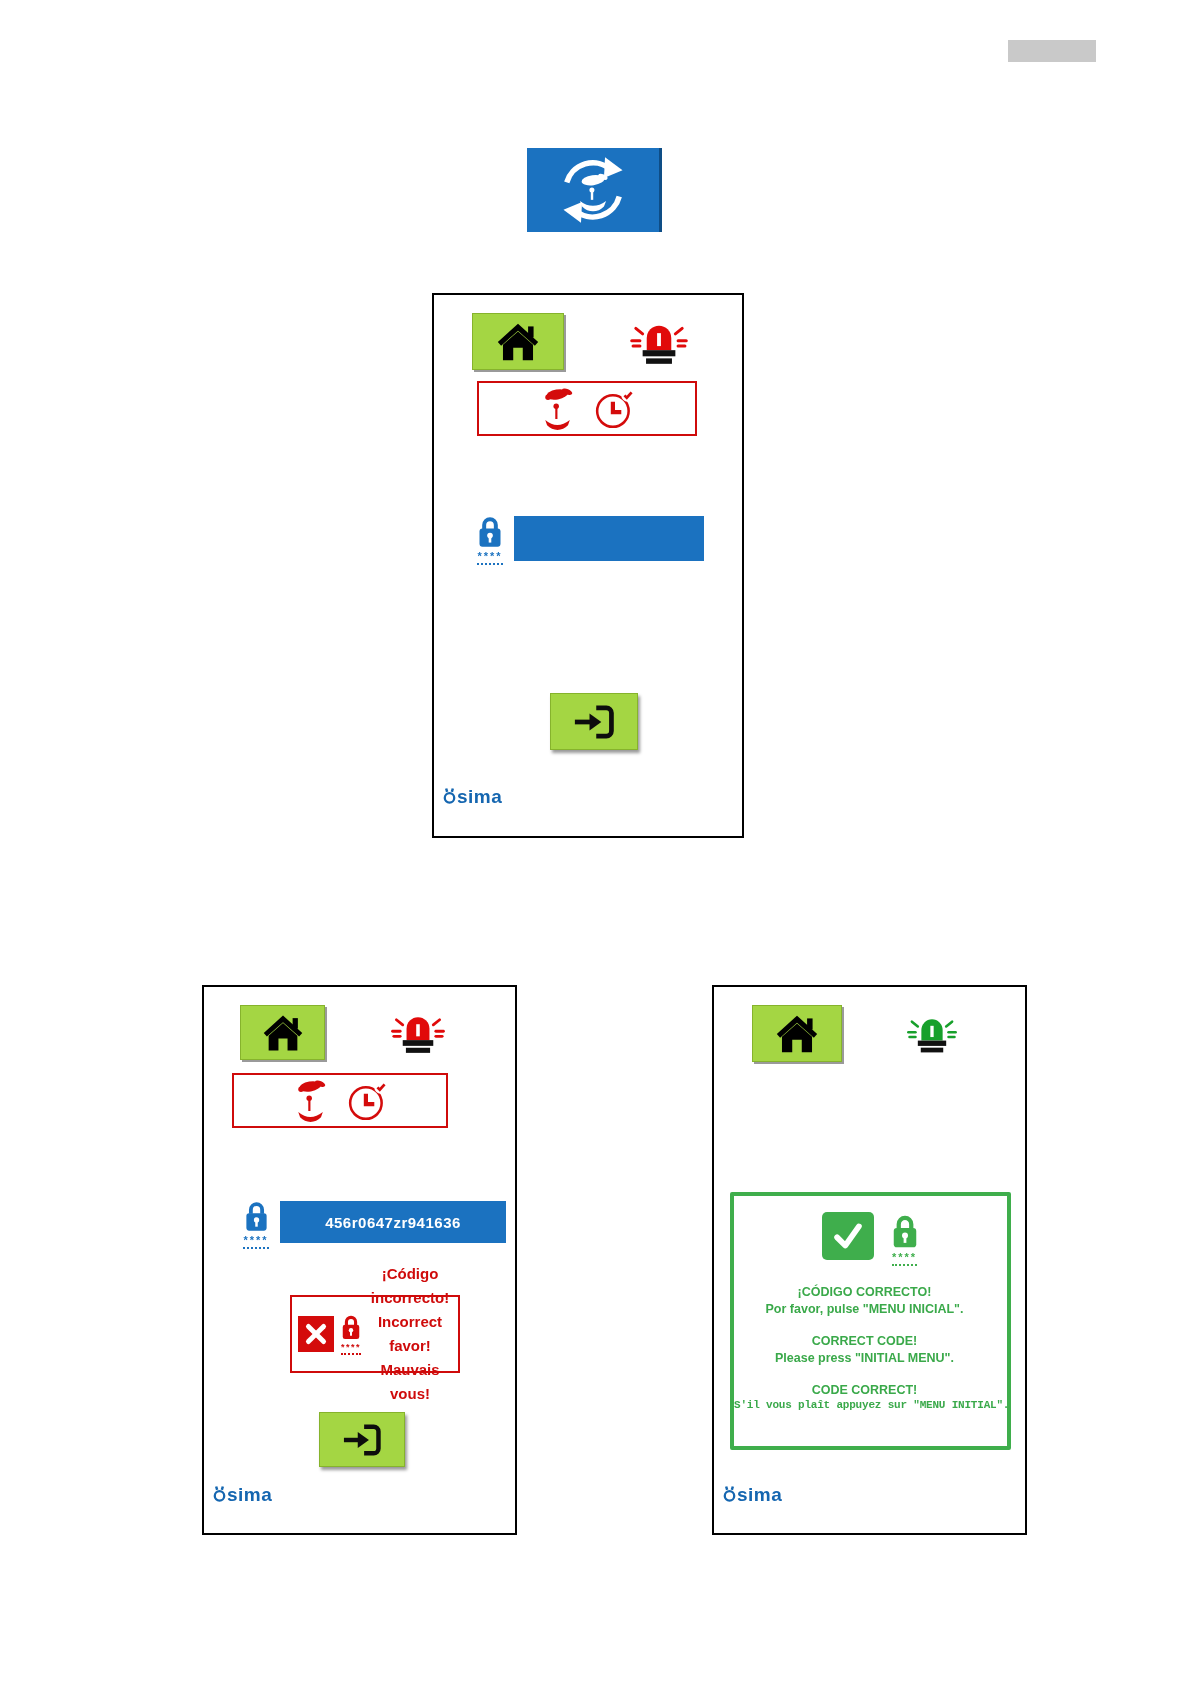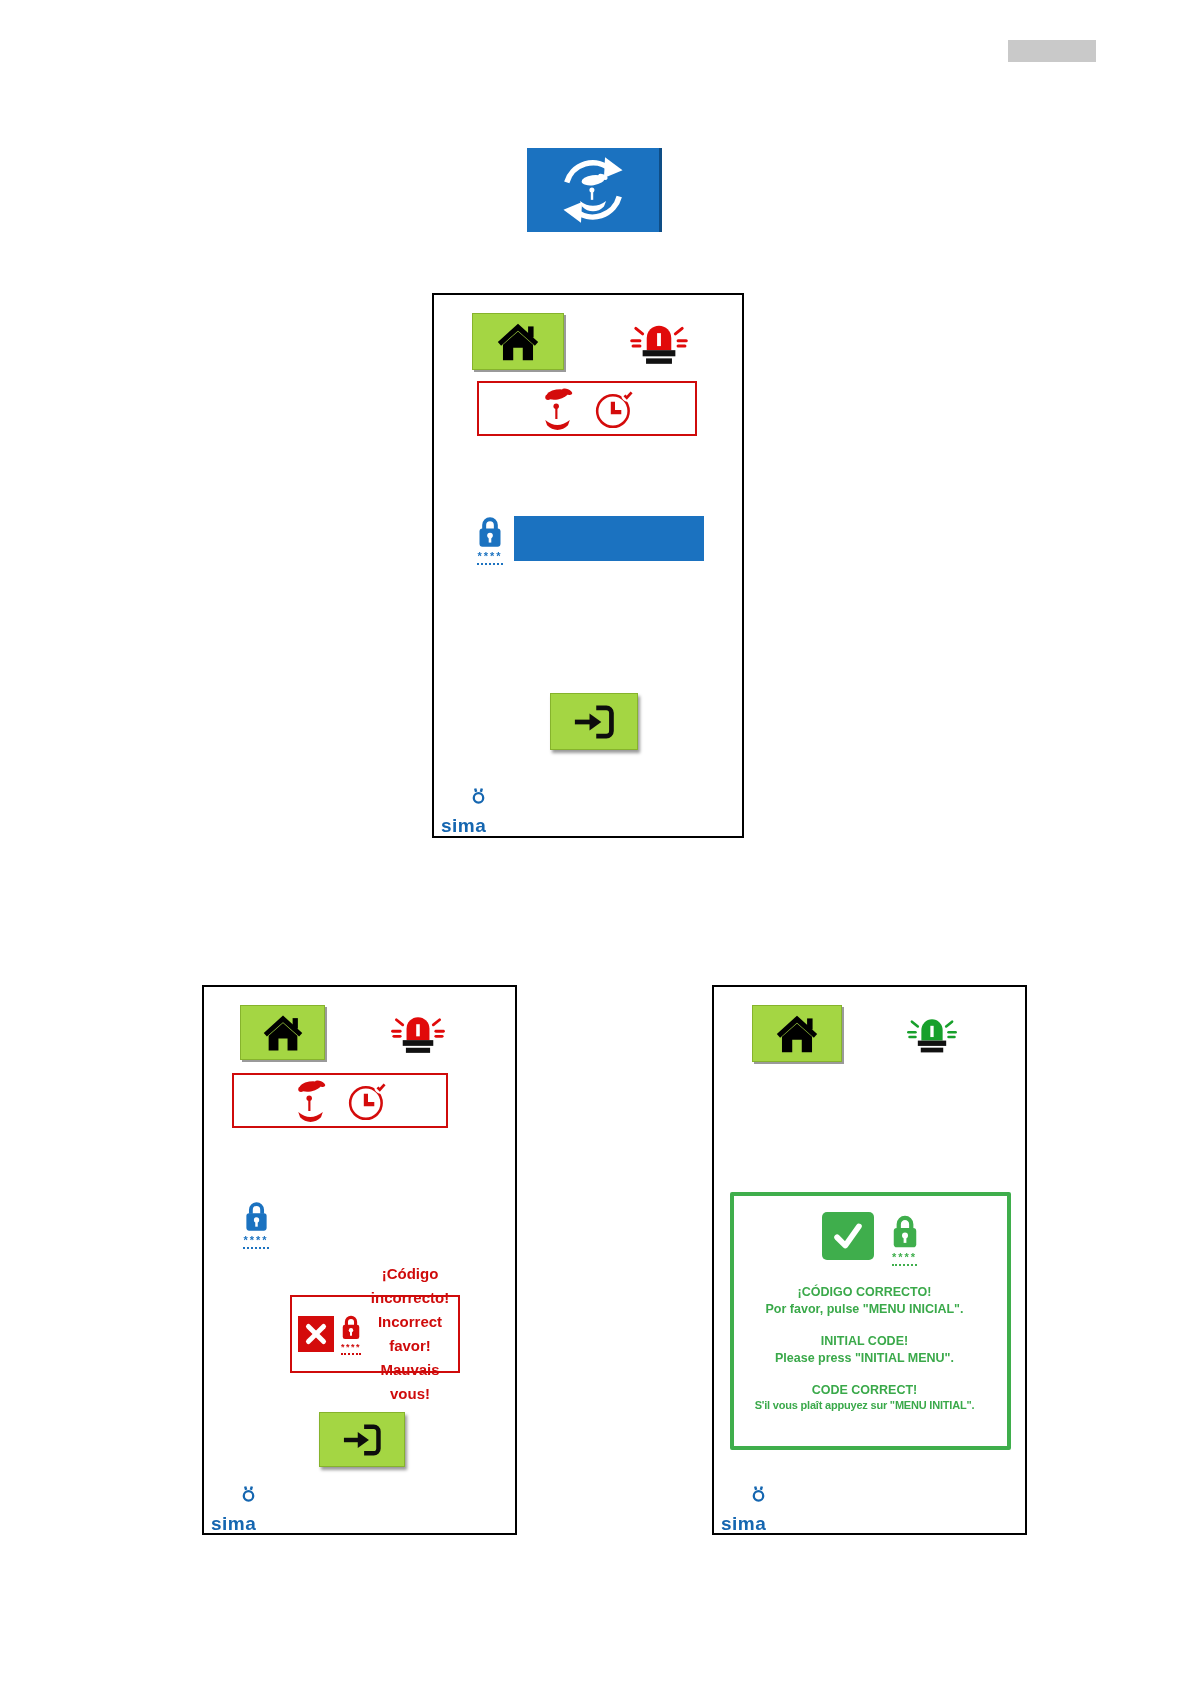--- a/index.html
+++ b/index.html
@@ -29,39 +29,39 @@
   .mask { font-weight:bold; font-size:11px; letter-spacing:2px; line-height:1;
           border-bottom:2px dotted currentColor; padding-bottom:1px; margin-top:2px; }
   .mask.blue { color:#1b72c0; } .mask.red { color:#cf0b0b; } .mask.green { color:#3fae4c; }
 
   .inputbar { position:absolute; background:#1b72c0; display:flex; align-items:center; justify-content:center; }
   .inputbar .code { color:#ffffff; font-weight:bold; font-size:15px; letter-spacing:0.5px; }
 
   .btn-enter { position:absolute; background:#a4d643; border:1px solid #86b32c;
                box-shadow:2px 3px 3px rgba(0,0,0,0.4); display:flex; align-items:center; justify-content:center; }
 
-  .sima { position:absolute; display:flex; align-items:flex-end;flex-direction:column; }
+  .sima { position:absolute; display:flex; align-items:flex-start; }
   .sima svg { margin-right:-1px; margin-bottom:11px; }
   .sima-text { color:#1566b0; font-weight:800; font-size:19px; letter-spacing:0.5px; line-height:1; }
 
   .errorbox { position:absolute; border:2px solid #cf0b0b; display:flex; align-items:center;
               padding:4px 6px; gap:6px; background:#fff; }
   .xicon { width:36px; height:36px; background:#d40b0b; display:flex; align-items:center;
            justify-content:center; flex:0 0 auto; }
   .err-text { flex:1; text-align:center; color:#cf0b0b; font-weight:bold; font-size:15px; line-height:1.6; }
 
   .greenbox { position:absolute; border:4px solid #3fae4c; border-radius:2px; background:#fff; }
   .gb-icons { position:absolute; top:16px; left:0; right:0; display:flex; justify-content:center;
               align-items:flex-start; gap:16px; }
   .checkicon { width:52px; height:48px; background:#3fae4c; border-radius:5px;
                display:flex; align-items:center; justify-content:center; }
   .gb-text { position:absolute; top:88px; left:0; right:12px; text-align:center;
              color:#3aa94a; font-weight:bold; font-size:12.5px; line-height:1.35; }
   .gb-text .sp { height:15px; }
-  .gb-text .fr2 { font-size:11px; white-space:nowrap; letter-spacing:-0.2px; }
+  .gb-text .fr2 { font-size:11px; white-space:nowrap; letter-spacing:-0.2px;font-family:Liberation Mono, monospace; }
 </style>
 </head>
 <body>
 
 <div class="page">
 
   <div class="redaction"></div>
 
   <div class="figbtn">
     <svg width="86" height="70" viewBox="0 0 78 64">
@@ -204,20 +204,23 @@
     <div class="lockgroup" style="left:34px; top:212px; width:36px;">
       <svg width="27" height="34" viewBox="0 0 24 30">
         <path d="M7 13 V9.5 a5 5 0 0 1 10 0 V13" fill="none" stroke="#1b72c0" stroke-width="3.4"></path>
         <rect x="3" y="12.5" width="18" height="15.5" rx="2.5" fill="#1b72c0"></rect>
         <circle cx="12" cy="18.5" r="2.4" fill="#fff"></circle>
         <rect x="10.9" y="19.5" width="2.2" height="5" fill="#fff"></rect>
       </svg>
       <span class="mask blue">****</span>
     </div>
 
+    <div class="inputbar" style="left:76px; top:214px; width:226px; height:42px;">
+      <span class="code">456r0647zr941636</span>
+    </div>
 
     <div class="errorbox" style="left:86px; top:308px; width:170px; height:78px;">
       <div class="xicon">
         <svg width="26" height="26" viewBox="0 0 24 24">
           <line x1="5" y1="5" x2="19" y2="19" stroke="#fff" stroke-width="4.5" stroke-linecap="round"></line>
           <line x1="19" y1="5" x2="5" y2="19" stroke="#fff" stroke-width="4.5" stroke-linecap="round"></line>
         </svg>
       </div>
       <div class="lockgroup" style="position:static;">
         <svg width="22" height="28" viewBox="0 0 24 30">
@@ -294,21 +297,21 @@
             <circle cx="12" cy="18.5" r="2.4" fill="#fff"></circle>
             <rect x="10.9" y="19.5" width="2.2" height="5" fill="#fff"></rect>
           </svg>
           <span class="mask green">****</span>
         </div>
       </div>
       <div class="gb-text">
         <div>¡CÓDIGO CORRECTO!</div>
         <div>Por favor, pulse "MENU INICIAL".</div>
         <div class="sp"></div>
-        <div>INITIAL CODE!</div>
+        <div>CORRECT CODE!</div>
         <div>Please press "INITIAL MENU".</div>
         <div class="sp"></div>
         <div>CODE CORRECT!</div>
         <div class="fr2">S'il vous plaît appuyez sur "MENU INITIAL".</div>
       </div>
     </div>
 
     <div class="sima" style="left:7px; top:498px;">
       <svg width="17" height="18" viewBox="0 0 18 18">
         <circle cx="9" cy="11" r="5" fill="none" stroke="#1566b0" stroke-width="2.4"></circle>

